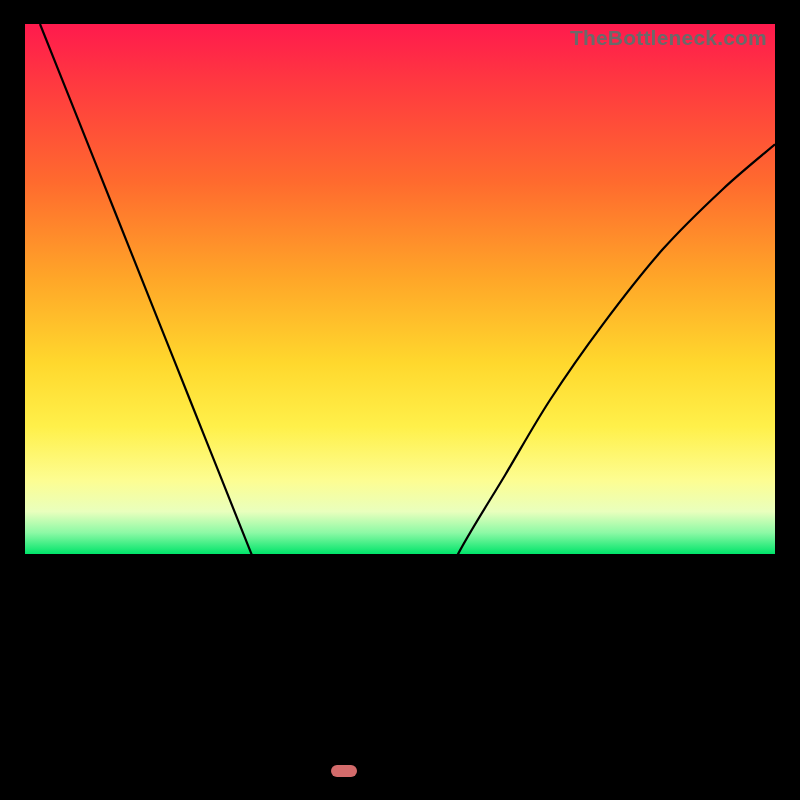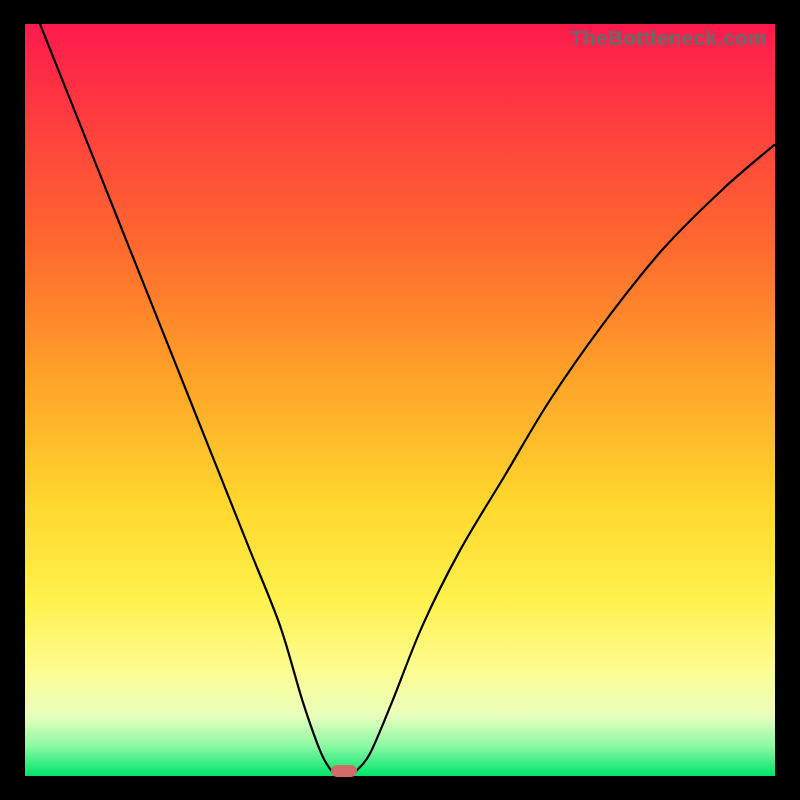--- a/index.html
+++ b/index.html
@@ -8,21 +8,21 @@
     position: relative;
     width: 800px;
     height: 800px;
     background: #000;
   }
   .plot {
     position: absolute;
     left: 25px;
     top: 24px;
     width: 750px;
-    height: 752px;
+    height: 530px;
     background: linear-gradient(to bottom,
       #ff1a4d 0%,
       #ff3b3f 12%,
       #ff6b2e 30%,
       #ffa628 48%,
       #ffd82d 64%,
       #fff04a 76%,
       #fdfd91 86%,
       #e9ffbd 92%,
       #8cf9a5 96%,

